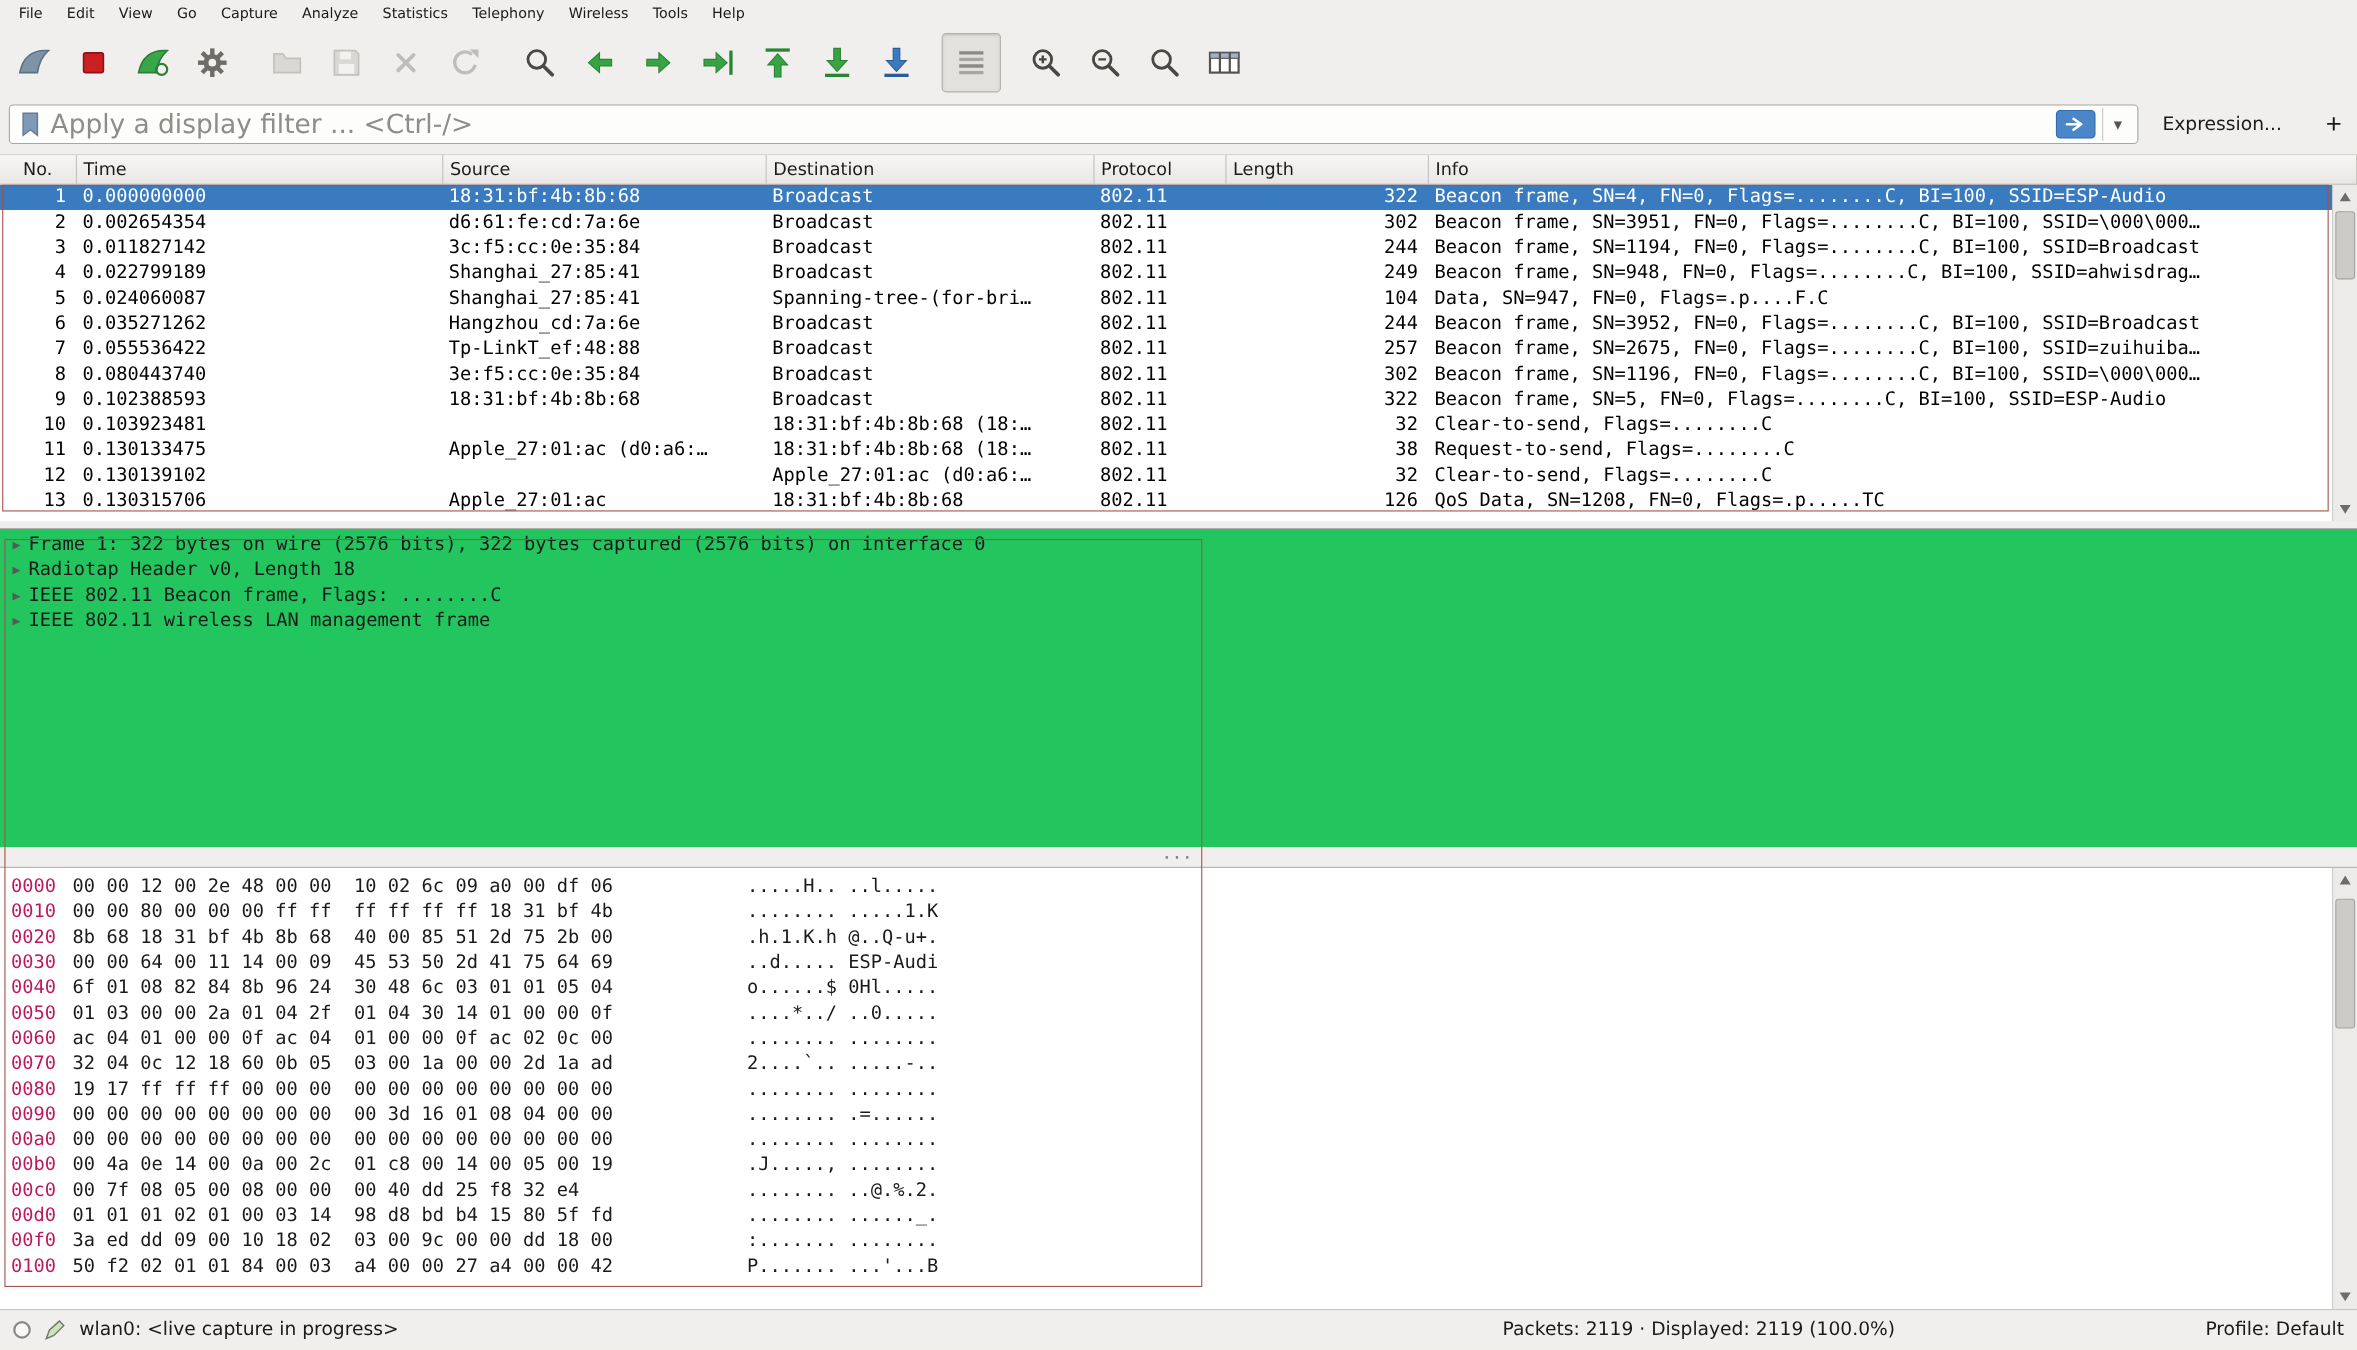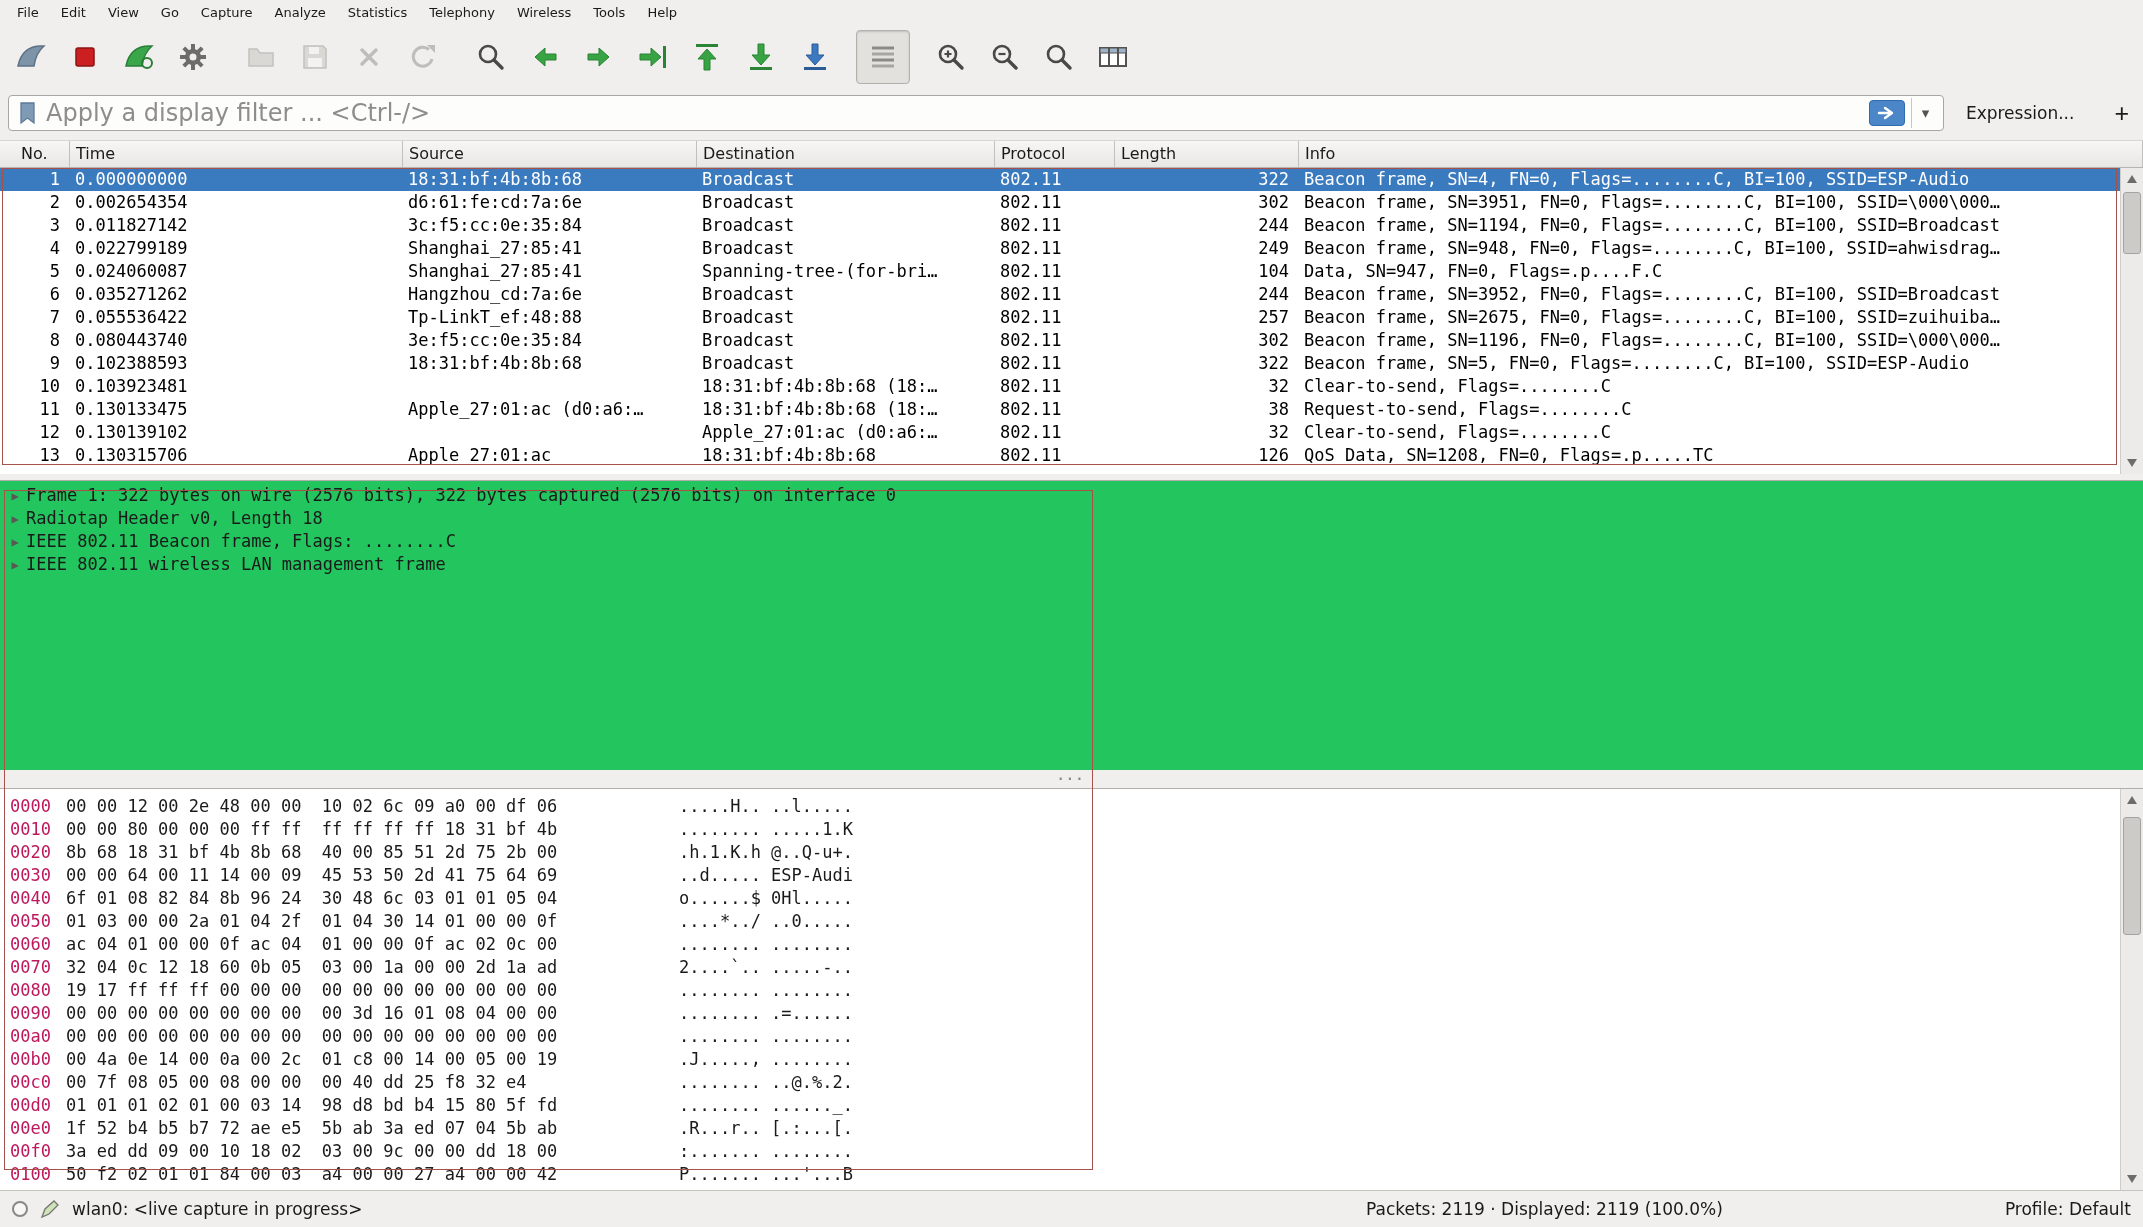--- a/index.html
+++ b/index.html
@@ -515,23 +515,20 @@
       </div>
 
       <div class="hex-row">
         <span class="offset">00c0</span><span class="bytes">00 7f 08 05 00 08 00 00  00 40 dd 25 f8 32 e4</span><span class="ascii">........ ..@.%.2.</span>
       </div>
 
       <div class="hex-row">
         <span class="offset">00d0</span><span class="bytes">01 01 01 02 01 00 03 14  98 d8 bd b4 15 80 5f fd</span><span class="ascii">........ ......_.</span>
       </div>
 
-      <div class="hex-row">
-        <span class="offset">00e0</span><span class="bytes">1f 52 b4 b5 b7 72 ae e5  5b ab 3a ed 07 04 5b ab</span><span class="ascii">.R...r.. [.:...[.</span>
-      </div>
 
       <div class="hex-row">
         <span class="offset">00f0</span><span class="bytes">3a ed dd 09 00 10 18 02  03 00 9c 00 00 dd 18 00</span><span class="ascii">:....... ........</span>
       </div>
 
       <div class="hex-row">
         <span class="offset">0100</span><span class="bytes">50 f2 02 01 01 84 00 03  a4 00 00 27 a4 00 00 42</span><span class="ascii">P....... ...'...B</span>
       </div>
     </div>
   <div class="sb sb-hex">

